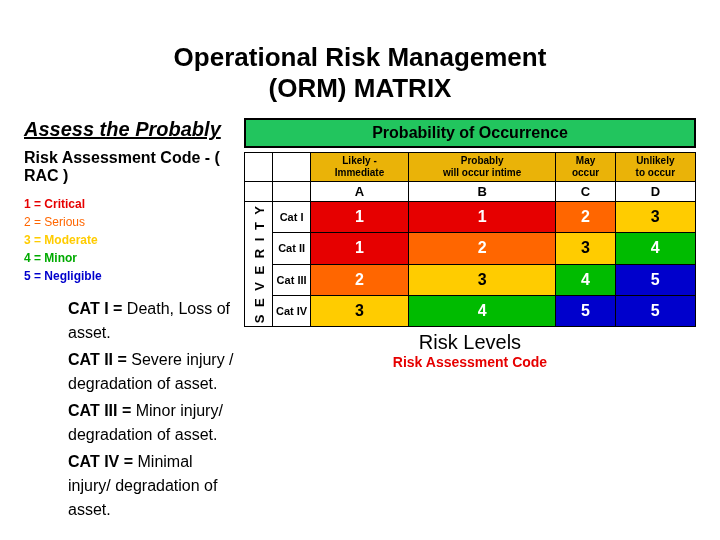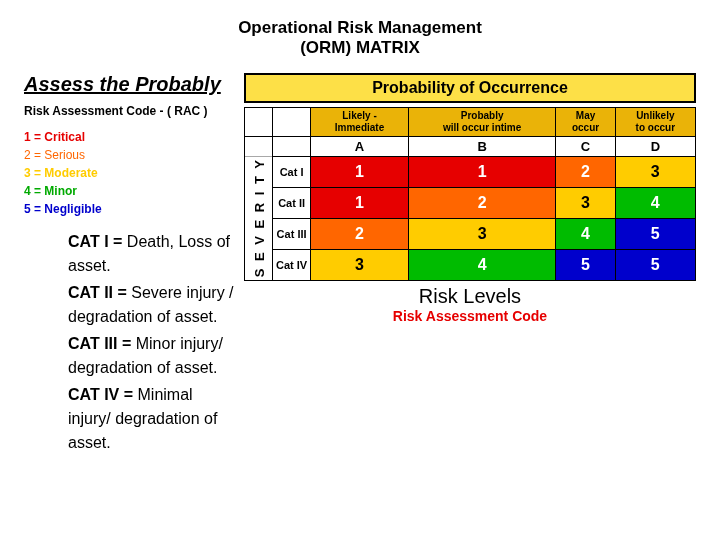--- a/index.html
+++ b/index.html
@@ -5,44 +5,45 @@
     * { box-sizing: border-box; margin: 0; padding: 0; }
     body {
       font-family: Arial, sans-serif;
       background: #fff;
       width: 720px;
       height: 540px;
       overflow: hidden;
       padding: 18px 24px;
     }
     h1 {
-      font-size: 17px;
+      font-size: 26px;
       font-weight: bold;
       text-align: center;
       margin-bottom: 14px;
       line-height: 1.2;
+      margin-top: 24px;
     }
     .main-layout {
       display: flex;
       gap: 0;
     }
     .left-panel {
       width: 220px;
       flex-shrink: 0;
       padding-right: 10px;
     }
     .assess-title {
       font-size: 20px;
       font-style: italic;
       font-weight: bold;
       margin-bottom: 8px;
       text-decoration: underline;
     }
     .rac-label {
-      font-size: 12px;
+      font-size: 16px;
       font-weight: bold;
       margin-bottom: 10px;
     }
     .legend {
       margin-bottom: 12px;
     }
     .legend-item {
       font-size: 12px;
       line-height: 1.5;
     }
@@ -56,21 +57,21 @@
       line-height: 1.5;
       margin-left: 44px;
     }
     .cat-desc {
       margin-bottom: 3px;
     }
     .right-panel {
       flex: 1;
     }
     .prob-header {
-      background: #fde047;
+      background: #22c55e;
       border: 2px solid #000;
       text-align: center;
       font-size: 16px;
       font-weight: bold;
       padding: 4px 8px;
       margin-bottom: 4px;
     }
     .matrix-table {
       border-collapse: collapse;
       width: 100%;

